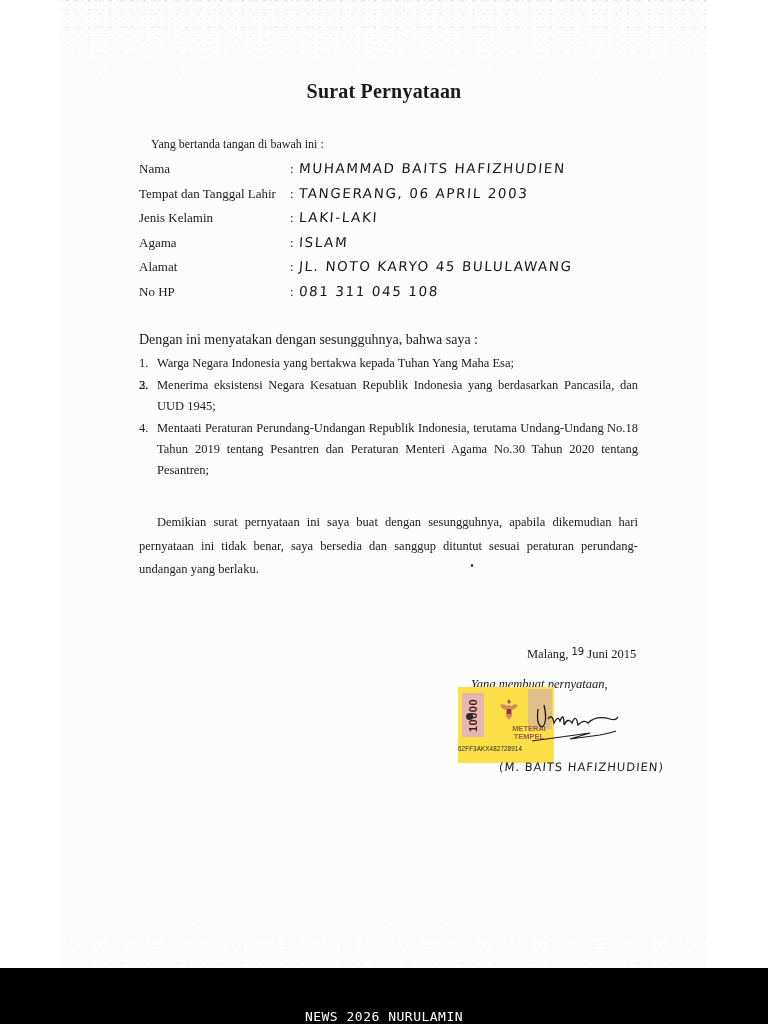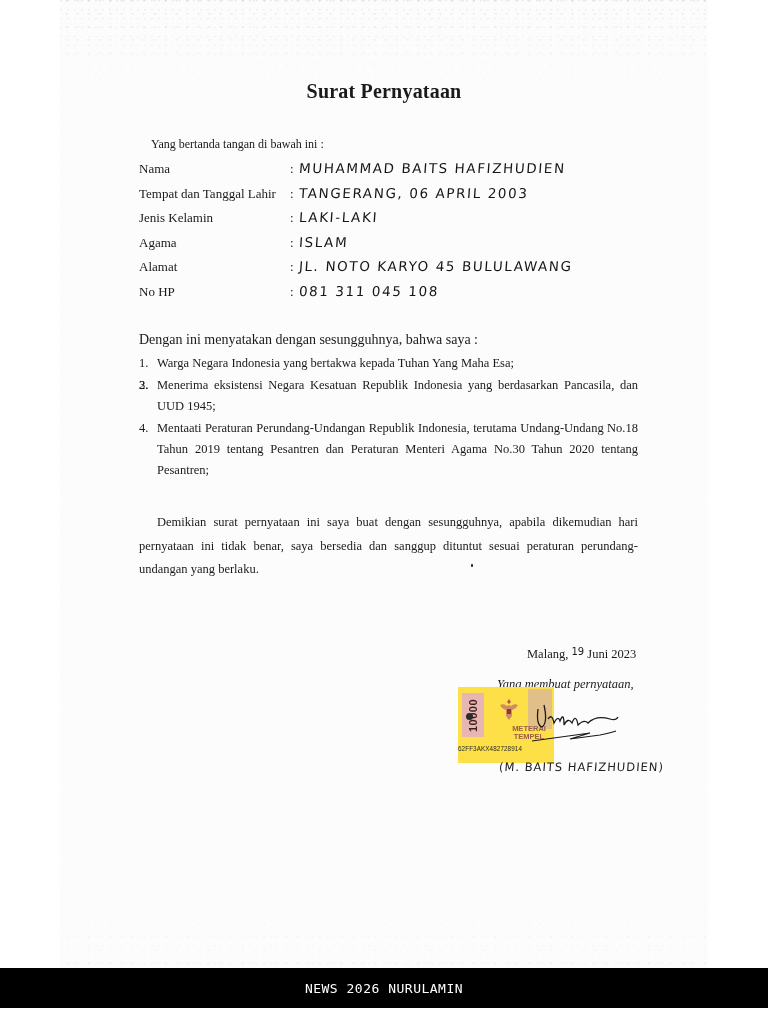--- a/index.html
+++ b/index.html
@@ -43,21 +43,21 @@
     .list-num { position: absolute; left: 0; top: 0; }
     .list-item + .list-item { margin-top: 0.5px; }
 
     .closing {
       position: absolute; left: 139px; top: 511px; width: 499px;
       font-size: 12.5px; line-height: 23.5px; text-align: justify; text-indent: 18px;
     }
 
     .place-date { position: absolute; left: 527px; top: 647px; font-size: 12.5px; }
     .place-date .hand { font-family: "DejaVu Sans", sans-serif; font-size: 10px; position: relative; top: -3px; }
-    .signatory { position: absolute; left: 497px; top: 677px; font-size: 12.5px; font-style: italic; font-family: Liberation Serif, serif; }
+    .signatory { position: absolute; left: 471px; top: 677px; font-size: 12.5px; font-style: italic; font-family: Liberation Serif, serif; }
 
     .stamp {
       position: absolute; left: 458px; top: 687px; width: 96px; height: 76px;
       background: #fde047;
     }
     .stamp-value {
       position: absolute; left: 4px; top: 6px; width: 22px; height: 44px;
       background: #e8b6b2; color: #3b1e1e; font-family: "Liberation Sans", sans-serif;
       font-weight: bold; font-size: 11px; writing-mode: vertical-rl; transform: rotate(180deg);
       display: flex; align-items: center; justify-content: center; letter-spacing: 0.5px;
@@ -69,22 +69,22 @@
     .stamp-serial { position: absolute; left: 0px; top: 58px; font-family: "Liberation Sans", sans-serif; font-size: 6.3px; color: #2a2a2a; letter-spacing: 0.1px; }
 
     .signature { position: absolute; left: 530px; top: 697px; width: 95px; height: 55px; }
 
     .printed-name {
       position: absolute; left: 499px; top: 760px; font-family: "DejaVu Sans", sans-serif;
       font-size: 11.5px; letter-spacing: 1px; color: #222; transform: skewX(-4deg); white-space: nowrap;
     }
 
     .footer-bar {
-      position: absolute; left: 0; top: 968px; width: 768px; height: 40px; background: #000000;
-      display: flex; align-items: center; justify-content: center;
+      position: absolute; left: 0; top: 968px; width: 768px; height: 56px; background: #000000;
+      display: flex; align-items: flex-end; justify-content: center;
     }
     .footer-text { color: #ffffff; font-family: "DejaVu Sans Mono", monospace; font-size: 13px; letter-spacing: 0.5px; }
 
     .speck { position: absolute; width: 2px; height: 3px; background: #222; border-radius: 1px; }
   </style>
 </head>
 <body>
 
 <div class="paper">
   <div class="paper-fade"></div>
@@ -146,21 +146,21 @@
     <span>Mentaati Peraturan Perundang-Undangan Republik Indonesia, terutama Undang-Undang No.18 Tahun 2019 tentang Pesantren dan Peraturan Menteri Agama No.30 Tahun 2020 tentang Pesantren;</span>
   </div>
 </div>
 
 <div class="closing">Demikian surat pernyataan ini saya buat dengan sesungguhnya, apabila dikemudian hari pernyataan ini tidak benar, saya bersedia dan sanggup dituntut sesuai peraturan perundang-undangan yang berlaku.</div>
 <div class="speck" style="left:471px; top:564px;"></div>
 
 <div class="place-date">
   <span>Malang,</span>
   <span class="hand">19</span>
-  <span>Juni 2023</span>
+  <span>Juni 2015</span>
 </div>
 
 <div class="signatory">Yang membuat pernyataan,</div>
 
 <div class="stamp">
   <div class="stamp-value">10000</div>
   <div class="stamp-dot"></div>
   <svg class="stamp-emblem" viewBox="0 0 22 26">
     <path d="M11 2 L13 5 L11 7 L9 5 Z" fill="#b45a4a"></path>
     <path d="M2 8 Q6 6 9 9 L11 8 L13 9 Q16 6 20 8 Q18 12 14 13 L14 19 L11 23 L8 19 L8 13 Q4 12 2 8 Z" fill="#c87a6a" opacity="0.85"></path>

